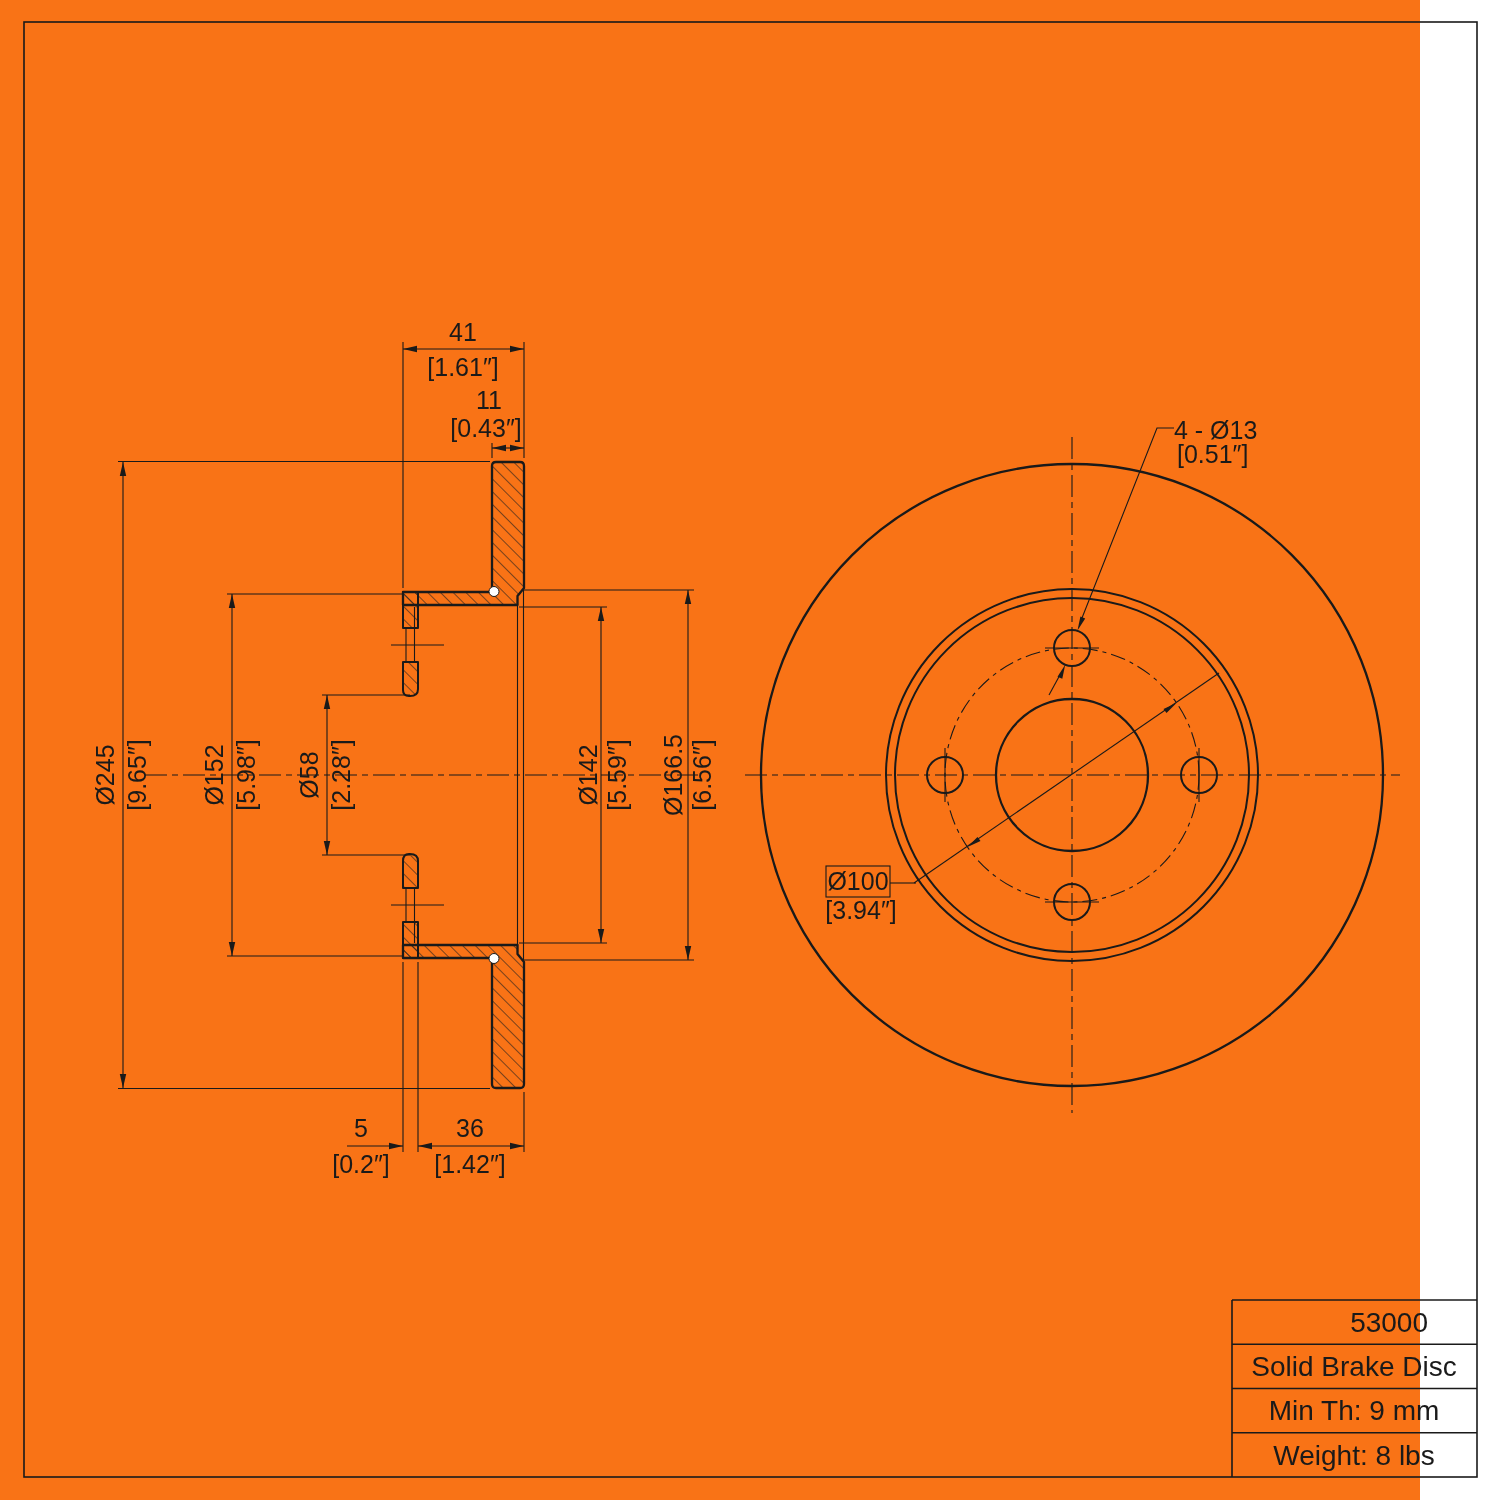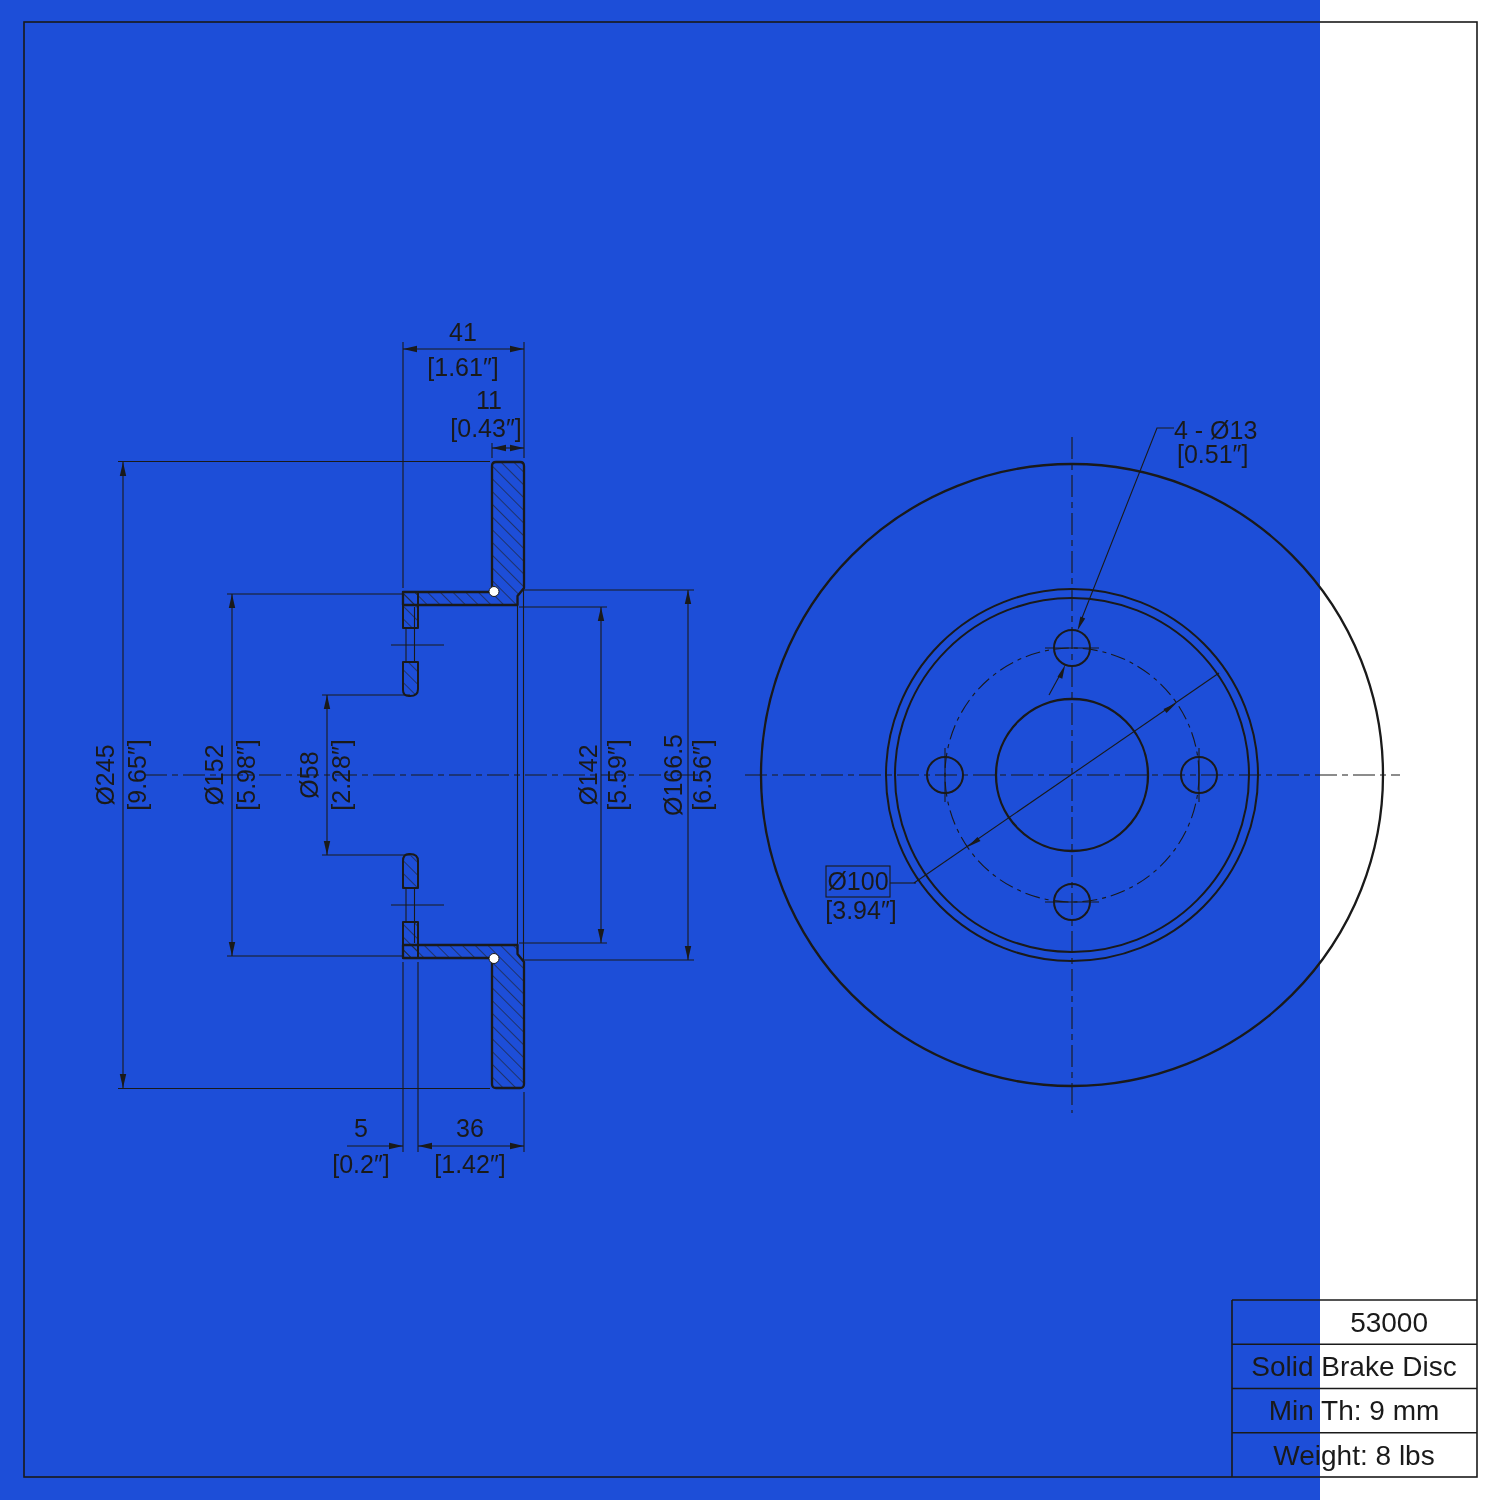--- a/index.html
+++ b/index.html
@@ -1,16 +1,16 @@
 <!DOCTYPE html>
 <html><head>
 <meta charset="utf-8">
 <style>
   html,body{margin:0;padding:0;background:#fff;}
-  .page{width:1320px;height:1500px;position:relative;background:#1d4ed8;}
+  .page{width:1420px;height:1500px;position:relative;background:#f97316;}
   svg{display:block;}
   .outline{fill:none;stroke:#1a1a1a;stroke-width:2.3;stroke-linejoin:round;stroke-linecap:round;}
   .outline2{fill:none;stroke:#1a1a1a;stroke-width:2.0;stroke-linejoin:round;}
   .thin{fill:none;stroke:#1a1a1a;stroke-width:1.1;}
   .cl{fill:none;stroke:#1a1a1a;stroke-width:1.1;stroke-dasharray:22 5 6 5;}
   .boltcl{fill:none;stroke:#1a1a1a;stroke-width:1.1;stroke-dasharray:15 5 4 5;}
   .arrow{fill:#1a1a1a;stroke:none;}
   .hatched{fill:url(#hatch);stroke:none;}
   .notch{fill:#ffffff;stroke:#1a1a1a;stroke-width:1;}
   .dimtext{font-family:"Liberation Sans","DejaVu Sans",sans-serif;font-size:25px;fill:#1a1a1a;}

